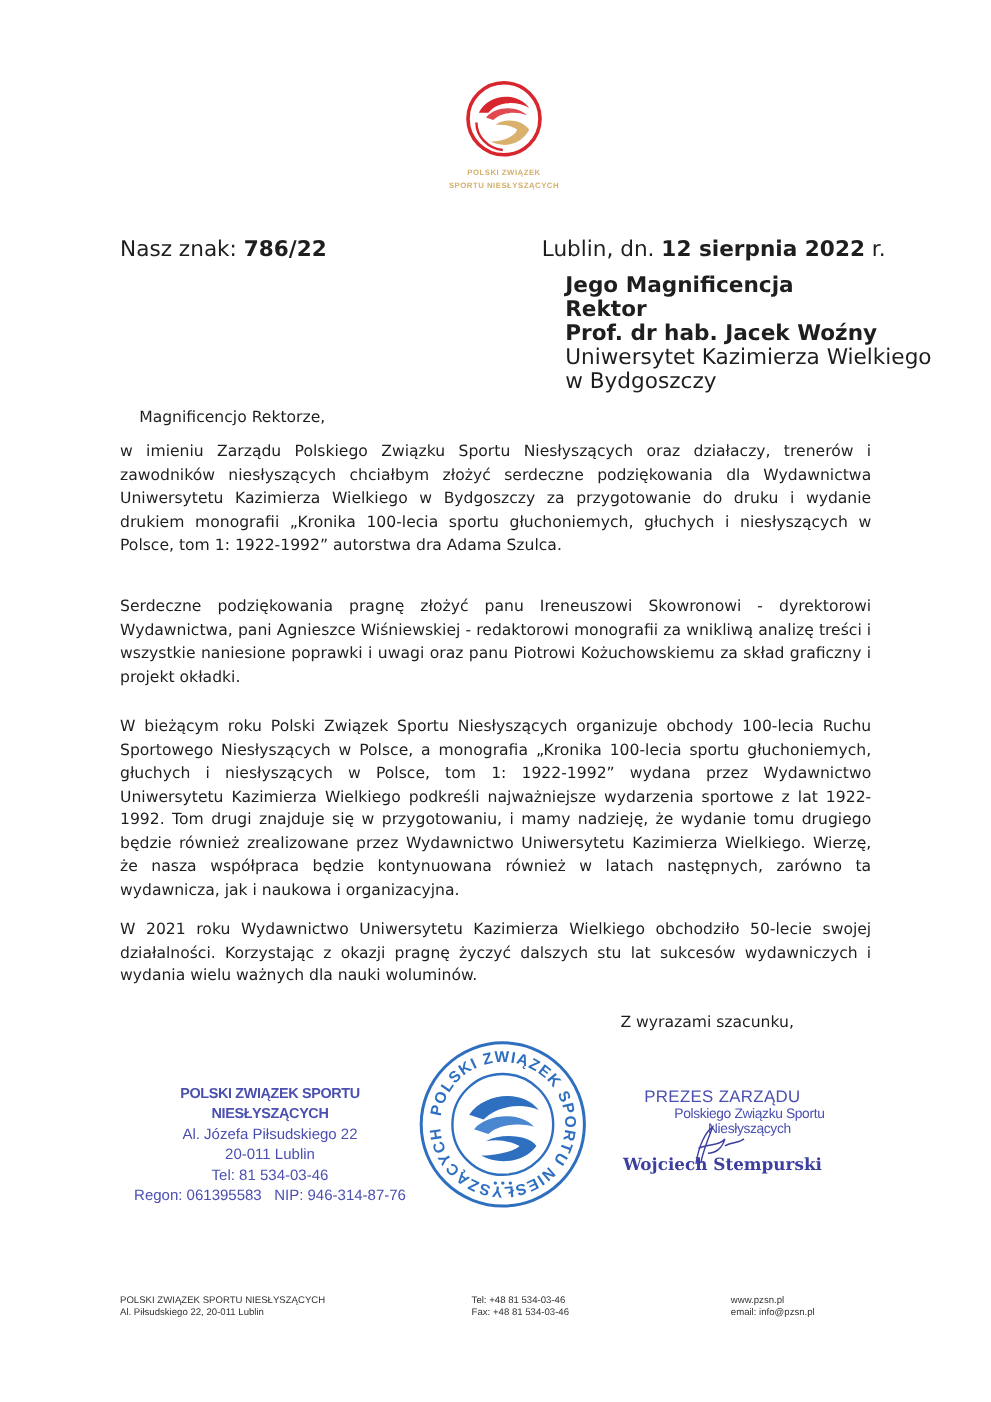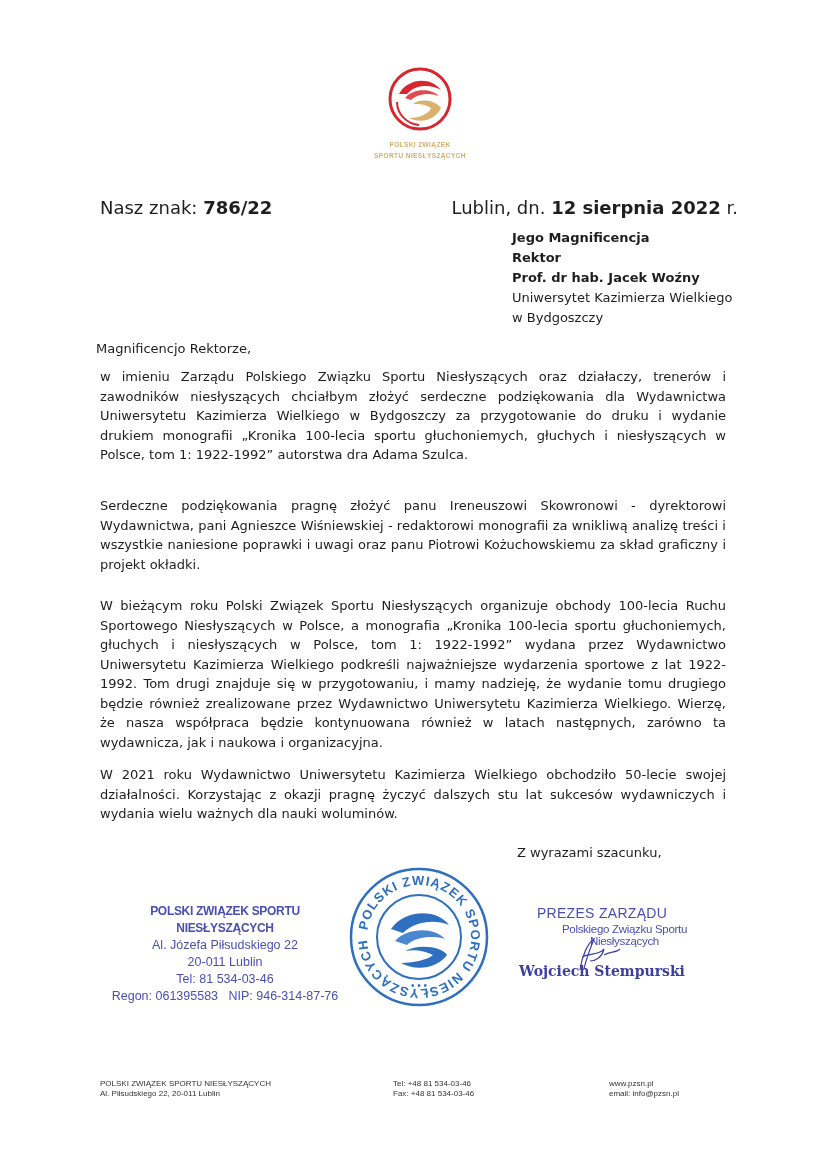--- a/index.html
+++ b/index.html
@@ -4,23 +4,23 @@
 <style>
   html, body { margin: 0; padding: 0; background: #ffffff; }
   body { width: 826px; height: 1168px; position: relative; overflow: hidden; font-family: "DejaVu Sans", sans-serif; color: #1e1e1e; }
   .abs { position: absolute; }
   .logo { left: 385px; top: 64px; width: 70px; height: 70px; }
   .logo-text { left: 340px; top: 139px; width: 160px; text-align: center; font-family: "Liberation Sans", sans-serif; font-size: 6.5px; color: #d4b06a; letter-spacing: 0.4px; line-height: 11px; font-weight: bold; }
   .meta { font-size: 18px; top: 177px; margin-top: 20px; }
   .meta b { font-weight: bold; }
   .ref { left: 100px; }
   .date { right: 88px; }
-  .addr { left: 471px; top: 228px; font-size: 13px; line-height: 20px; margin-left: 41px; }
+  .addr { left: 471px; top: 228px; font-size: 18px; line-height: 20px; }
   .addr .b { font-weight: bold; }
-  .greeting { left: 96px; top: 341px; font-size: 13px; text-align: center; }
+  .greeting { left: 116px; top: 341px; font-size: 13px; text-align: center; }
   .para { left: 100px; width: 626px; font-size: 13px; line-height: 19.5px; text-align: justify; }
   .closing { left: 517px; top: 845px; font-size: 13px; }
   .stamp-left { left: 100px; top: 903px; width: 250px; text-align: center; color: #4a4fb0; font-family: "Liberation Sans", sans-serif; font-size: 12.5px; line-height: 17px; }
   .stamp-left .hdr { font-weight: bold; font-size: 12px; letter-spacing: -0.3px; }
   .seal { left: 345px; top: 863px; width: 148px; height: 148px; }
   .sig-block { left: 497px; top: 905px; width: 210px; text-align: center; font-family: "Liberation Sans", sans-serif; color: #4a4fb0; }
   .sig-block .t1 { font-size: 14px; letter-spacing: 0.3px; }
   .sig-block .t2 { font-size: 11.5px; letter-spacing: -0.3px; margin-top: 2px; margin-left: 45px; }
   .sig-block .name { font-family: "DejaVu Serif", serif; font-weight: bold; font-size: 14px; margin-top: 16px; color: #3d3f9e; }
   .signature { left: 560px; top: 935px; width: 70px; height: 40px; }

